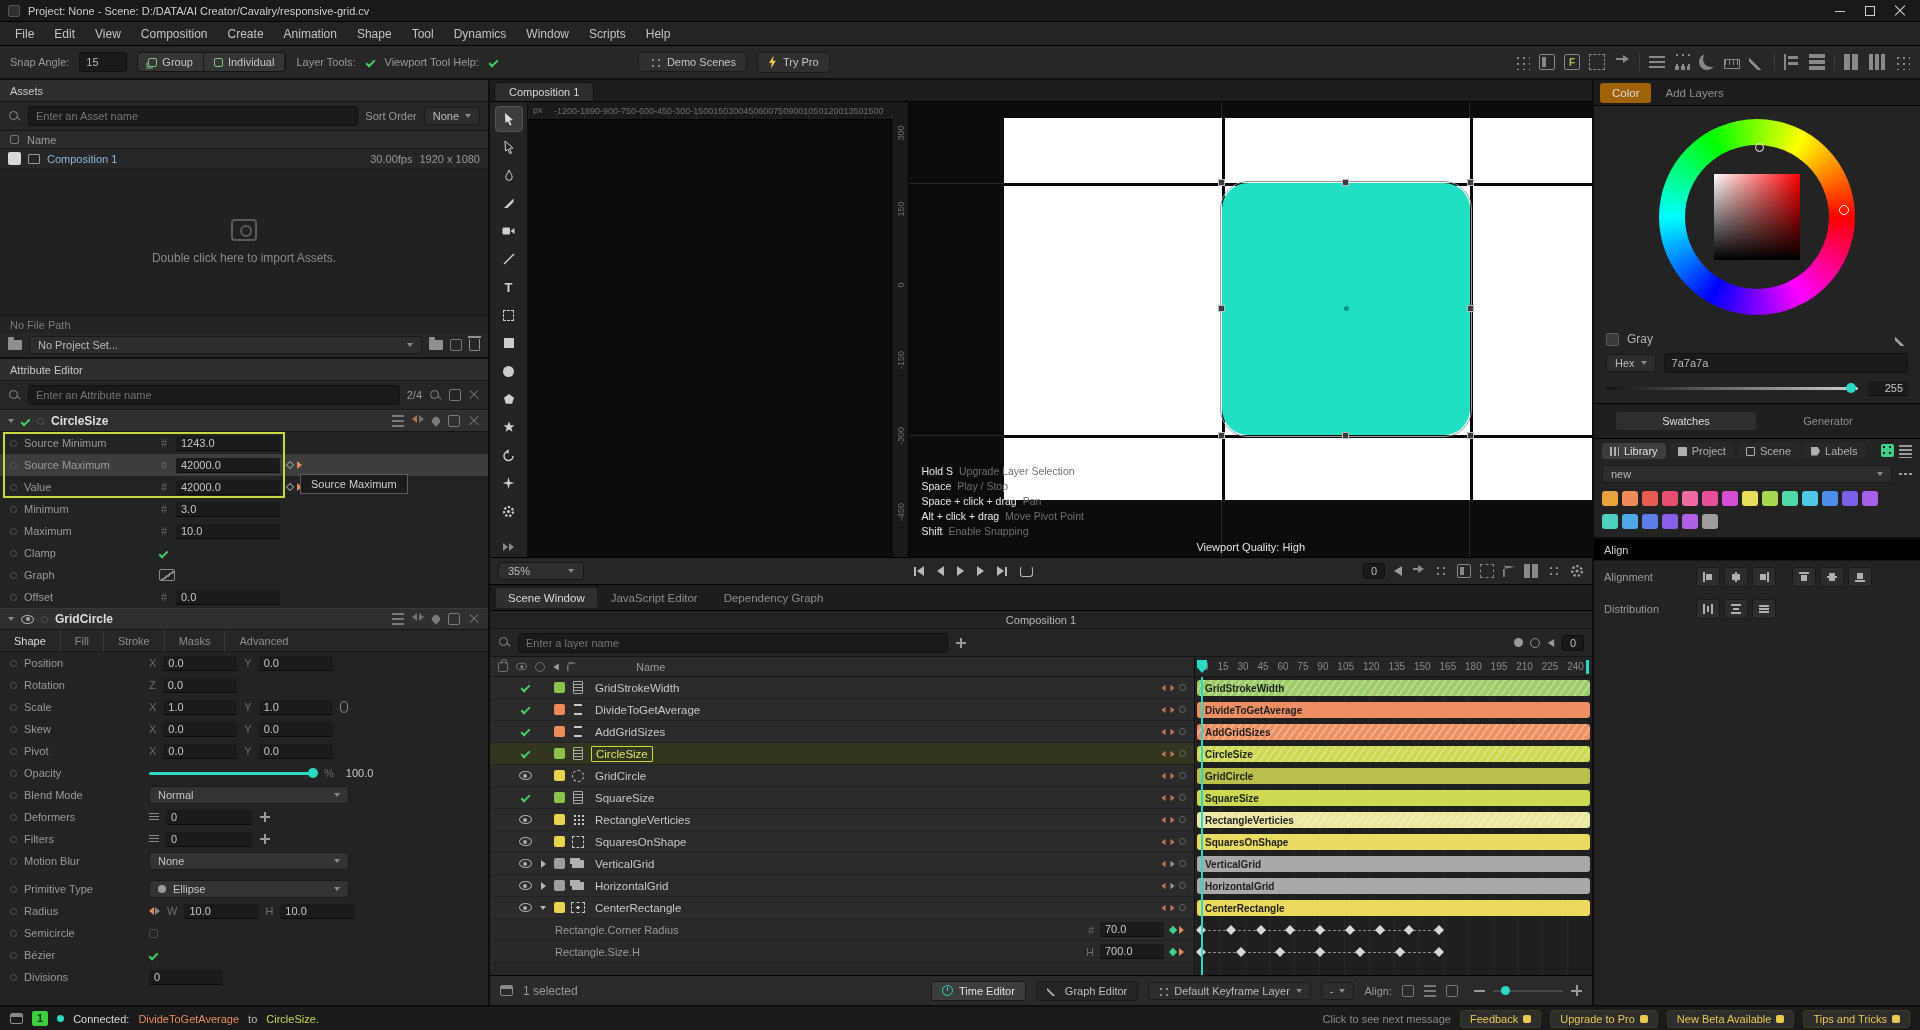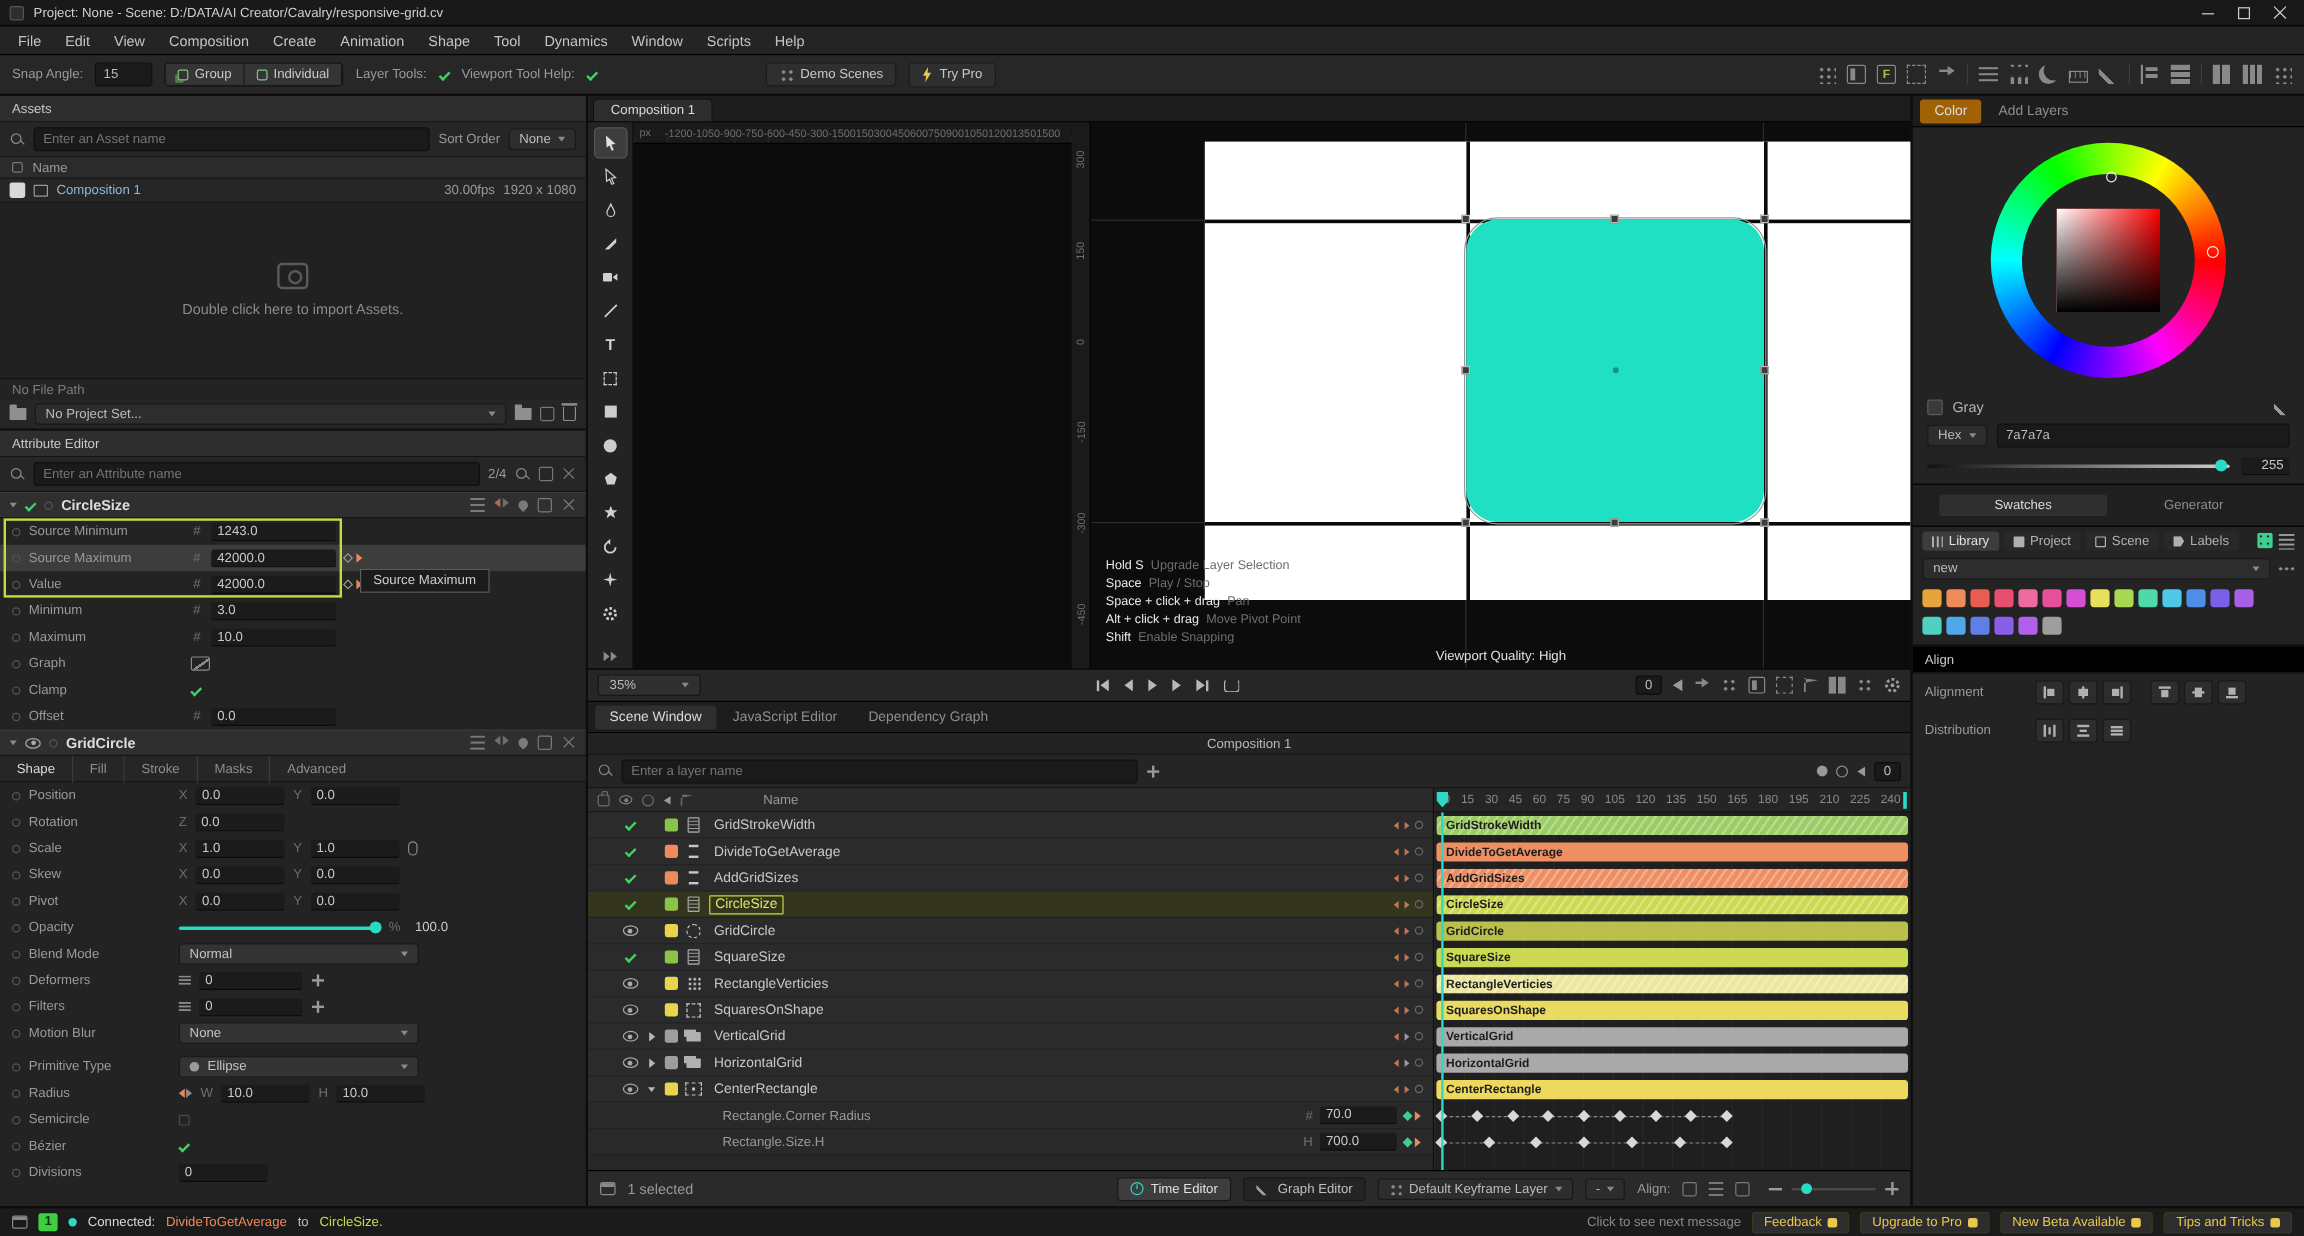--- a/index.html
+++ b/index.html
@@ -229,21 +229,21 @@
 .lrow[data-icon="dashed-circle"] .ltype::after{width:10px;height:10px;border:1px dashed #c8c8c8;border-radius:50%}
 .lrow[data-icon="dots"] .ltype::after{width:11px;height:11px;background-image:radial-gradient(#c8c8c8 1px,transparent 1.2px);background-size:4px 4px}
 .lrow[data-icon="dashed-square"] .ltype::after{width:10px;height:10px;border:1px dashed #c8c8c8}
 .lrow[data-icon="folder"] .ltype::after{width:12px;height:8px;background:#b0b0b0;border-radius:1px;box-shadow:-3px -3px 0 -1px #b0b0b0}
 .lrow[data-icon="dashed-rect"] .ltype::after{width:12px;height:9px;border:1px dashed #c8c8c8;background:radial-gradient(circle,#c8c8c8 1.5px,transparent 1.6px)}
 .lname{color:#c8c8c8;padding:1px 4px}
 .lrow[data-sel="y"] .lname{border:1.5px solid #c6d93f;color:#dbe56a;border-radius:1px}
 .lrow-icons{margin-left:auto;display:flex;align-items:center;gap:4px}
 .lrow-icons .tri{opacity:.8;transform:scale(.8)}
 .odot{width:7px;height:7px;border:1px solid #6a6a6a;border-radius:50%}
-.prow{height:22px;display:flex;align-items:center;gap:22px;padding:0 10px 0 112px;border-bottom:1px solid #222;font-size:11px;background:#292929}
+.prow{height:22px;display:flex;align-items:center;gap:22px;padding:0 10px 0 65px;border-bottom:1px solid #222;font-size:11px;background:#292929}
 .plabel{color:#9a9a9a}
 .prow-val{margin-left:auto;display:flex;align-items:center;gap:6px}
 .pprefix{color:#6e6e6e}
 .pvalue{min-width:64px}
 .kf-nav{display:flex;align-items:center;gap:3px}
 .kd-green{width:6px;height:6px;background:#3ecf8e;transform:rotate(45deg)}
 .tl-right{flex:1;display:flex;flex-direction:column;min-width:0;background:#1f1f1f;position:relative}
 .tl-ruler{height:20px;background:#252525;border-bottom:1px solid #141414;display:flex;align-items:center;justify-content:space-between;padding:0 8px;font-size:10px;color:#8a8a8a;flex:none;position:relative}
 .ph-handle{position:absolute;left:2px;top:3px;width:10px;height:13px;background:#2bd9c5;clip-path:polygon(0 0,100% 0,100% 55%,50% 100%,0 55%)}
 .range-end{position:absolute;right:3px;top:3px;width:3px;height:14px;background:#2bd9c5}
@@ -516,33 +516,33 @@
           </div>
 
           <div class="arow" data-kind="num">
             <span class="socket"></span>
             <span class="alabel">Maximum</span>
             <span class="aprefix">#</span>
             <span class="avalue box">10.0</span>
 
           </div>
 
+          <div class="arow" data-kind="check">
+            <span class="socket"></span>
+            <span class="alabel">Clamp</span>
+
+            <span class="ackk ck"></span>
+
+          </div>
+
           <div class="arow" data-kind="graph">
             <span class="socket"></span>
             <span class="alabel">Graph</span>
 
             <span class="agraph"></span>
-
-          </div>
-
-          <div class="arow" data-kind="check">
-            <span class="socket"></span>
-            <span class="alabel">Clamp</span>
-
-            <span class="ackk ck"></span>
 
           </div>
 
           <div class="arow" data-kind="num">
             <span class="socket"></span>
             <span class="alabel">Offset</span>
             <span class="aprefix">#</span>
             <span class="avalue box">0.0</span>
 
           </div>
@@ -811,21 +811,21 @@
             </span>
           <span class="tools-more">
               <span class="tri r"></span>
               <span class="tri r"></span>
             </span>
         </div>
         <div class="viewport">
           <div class="h-ruler">
             <span class="px-label">px</span>
             <span>-1200</span>
-              <span>-1050</span>
+              <span>-1890</span>
               <span>-900</span>
               <span>-750</span>
               <span>-600</span>
               <span>-450</span>
               <span>-300</span>
               <span>-150</span>
               <span>0</span>
               <span>150</span>
               <span>300</span>
               <span>450</span>

